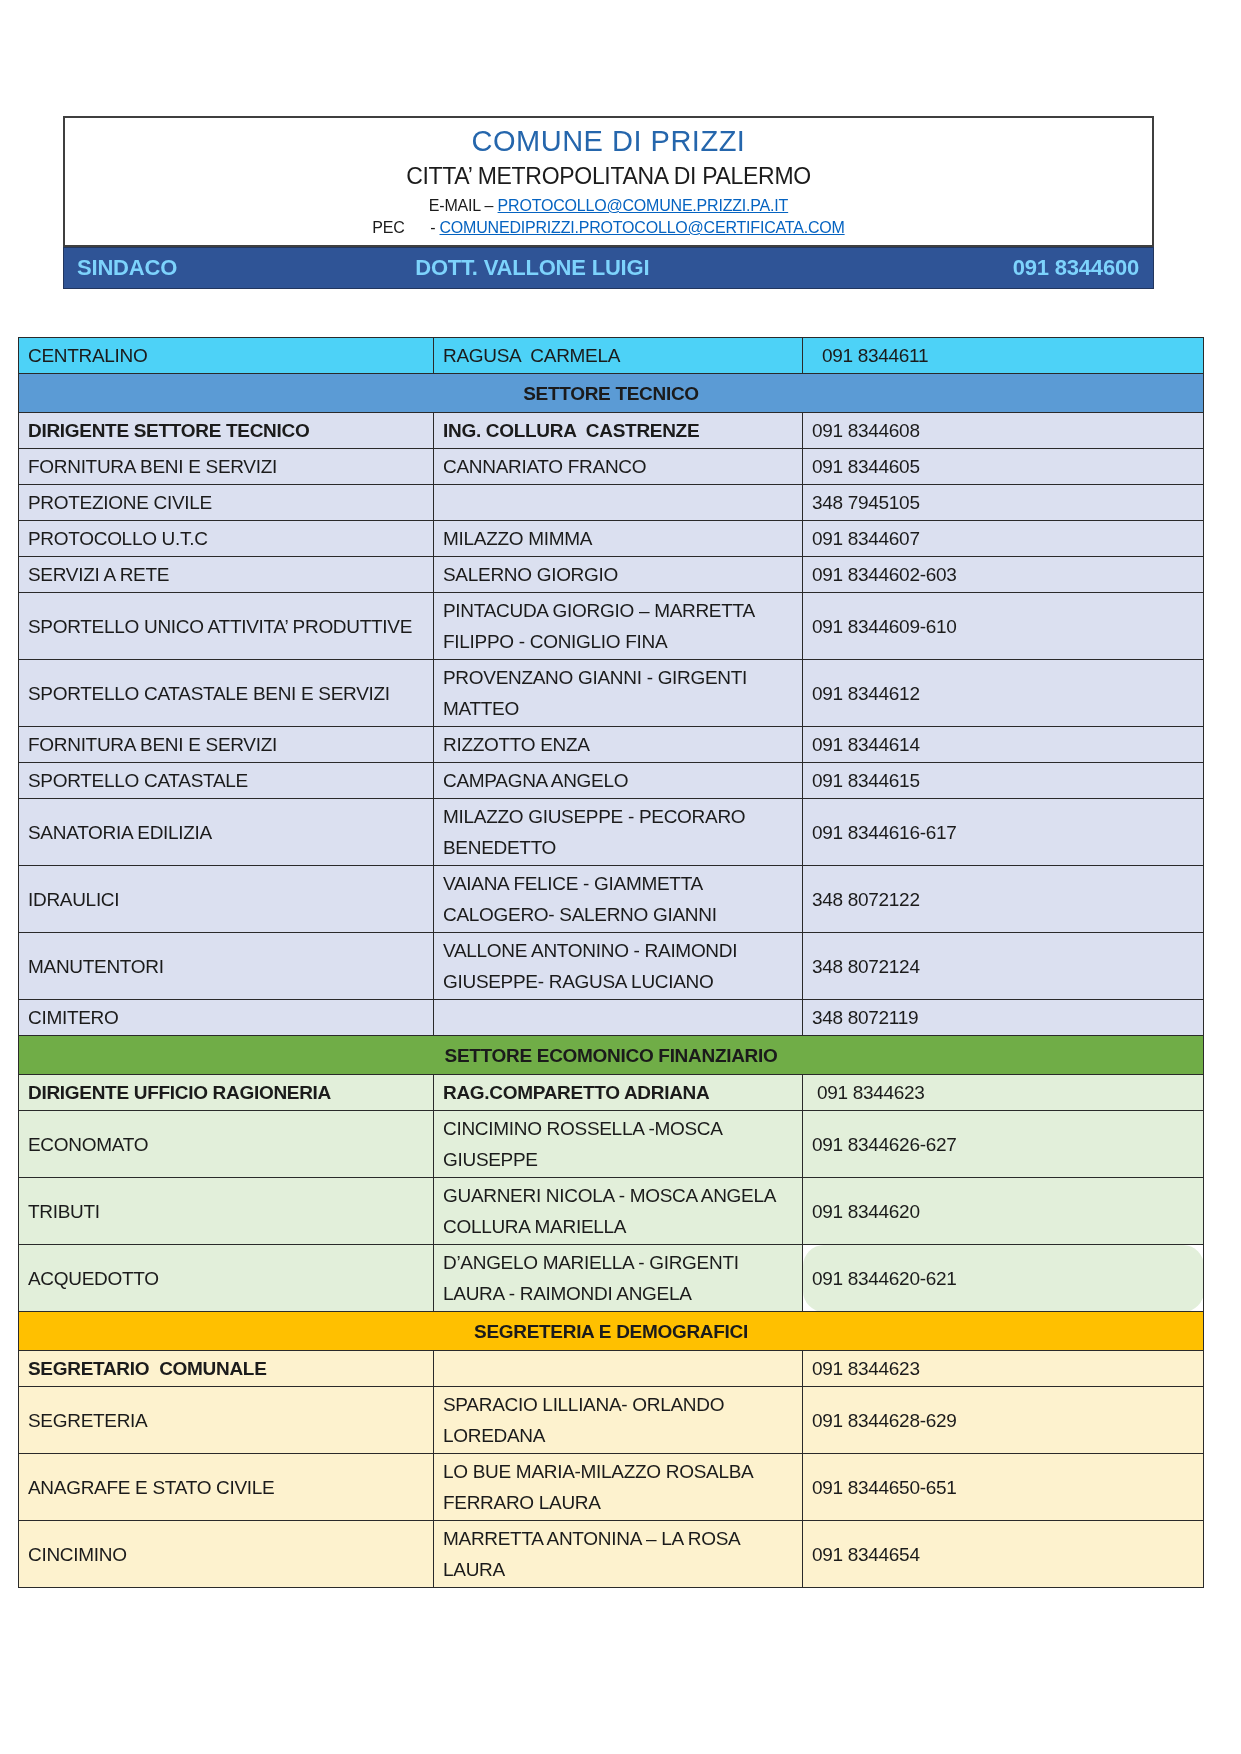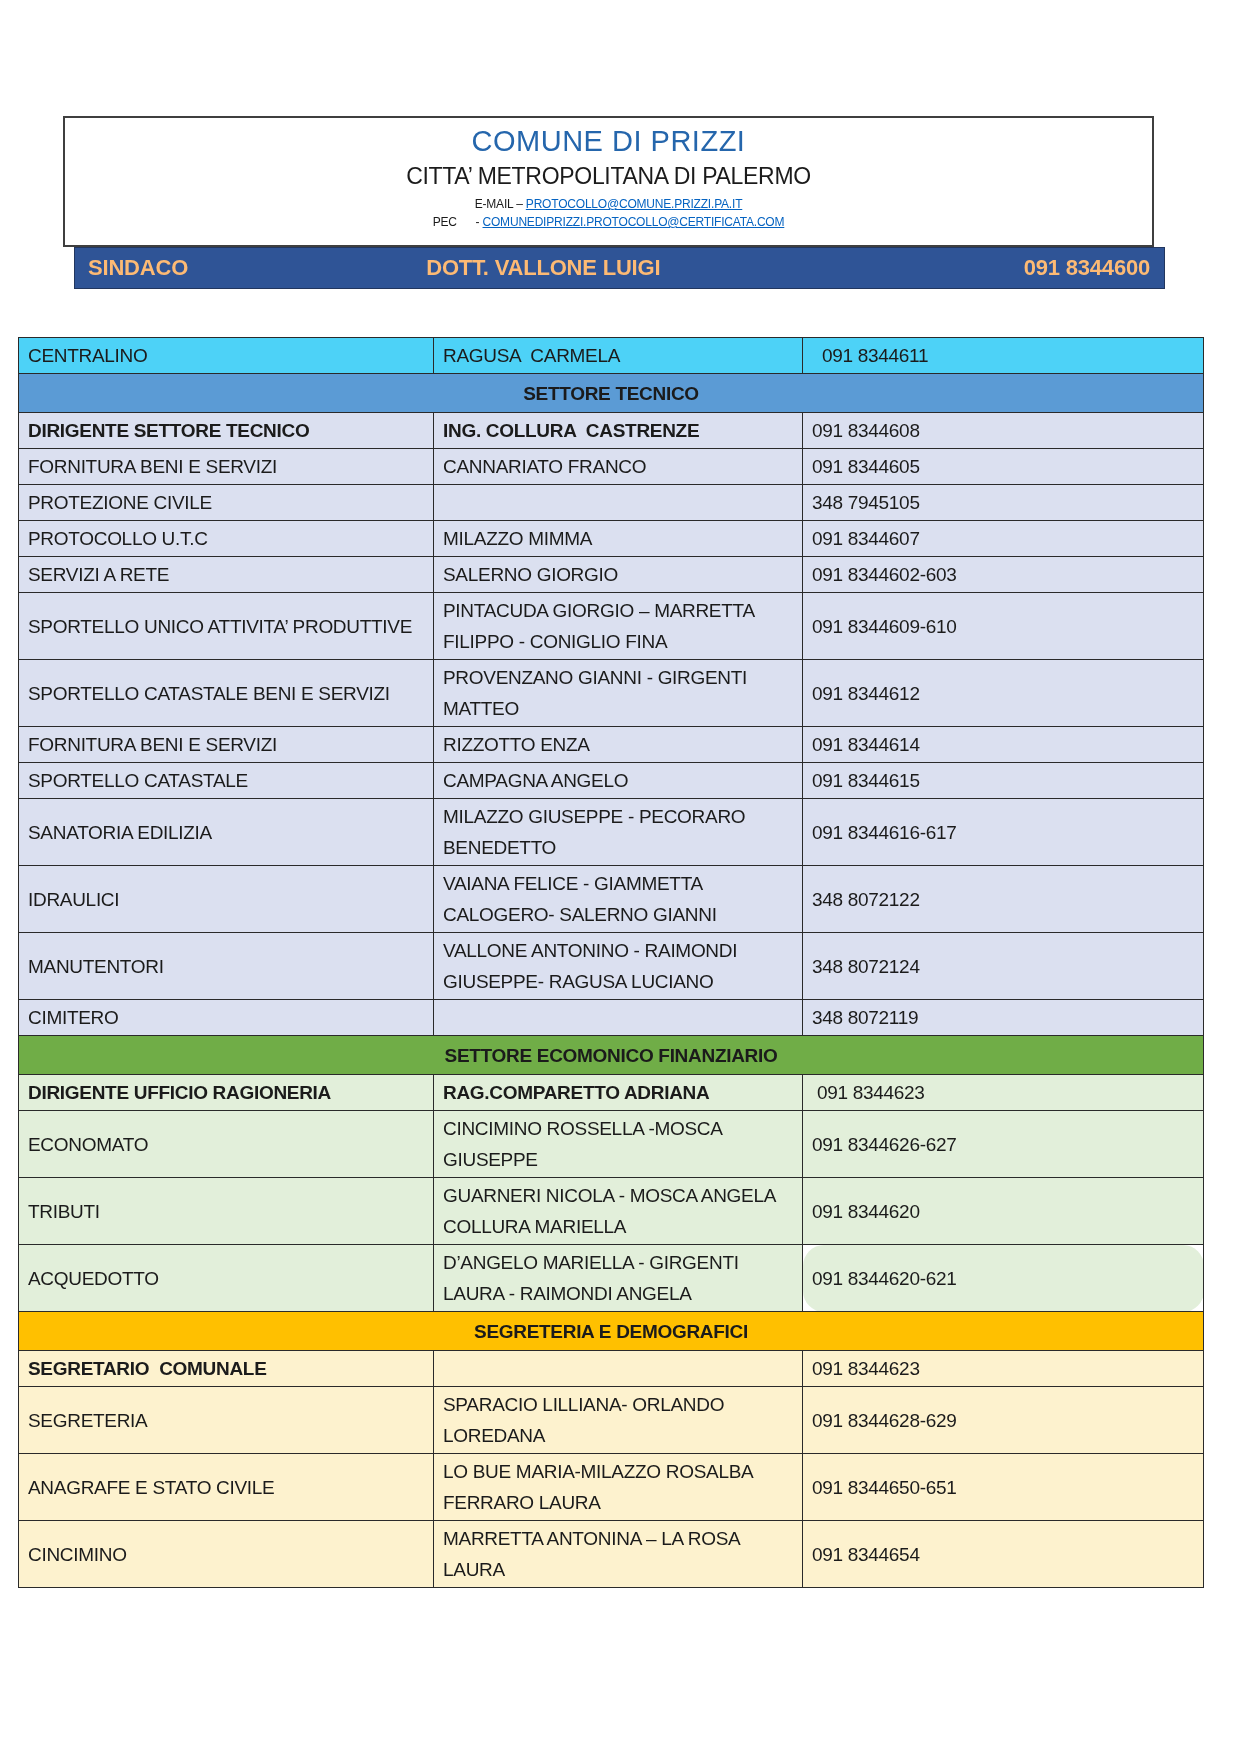--- a/index.html
+++ b/index.html
@@ -9,29 +9,29 @@
     -webkit-font-smoothing:antialiased;
   }
   
   .header-box{
     position:absolute;left:63px;top:116px;width:1091px;height:131px;
     box-sizing:border-box;border:2px solid #3f3f3f;background:#ffffff;
     text-align:center;
   }
   .hb-title{font-size:29px;letter-spacing:.5px;margin-top:7px;font-weight:400;}
   .hb-subtitle{font-size:23px;margin-top:5px;color:#1b1b1b;letter-spacing:-0.3px;}
-  .hb-line{font-size:12px;margin-top:7px;letter-spacing:-0.2px;}
+  .hb-line{font-size:16px;margin-top:7px;letter-spacing:-0.2px;}
   .hb-line.pec{margin-top:4px;}
   .hb-label{white-space:pre;color:#1b1b1b;}
   .hb-link{text-decoration:underline;white-space:pre;}
   
   .mayor-bar{
-    position:absolute;left:74px;top:247px;width:1091px;height:42px;
+    position:absolute;left:63px;top:247px;width:1091px;height:42px;
     box-sizing:border-box;border:1px solid #22365e;
-    color:#fdba74;font-weight:bold;font-size:22px;letter-spacing:-0.2px;
+    color:#7dd3fc;font-weight:bold;font-size:22px;letter-spacing:-0.2px;
   }
   .mb-role{position:absolute;left:13px;top:7px;}
   .mb-name{position:absolute;left:43%;top:7px;transform:translateX(-50%);white-space:nowrap;}
   .mb-phone{position:absolute;right:14px;top:7px;}
   
   table.dir{
     position:absolute;left:18px;top:337px;width:1185px;
     border-collapse:collapse;table-layout:fixed;
   }
   table.dir td{

